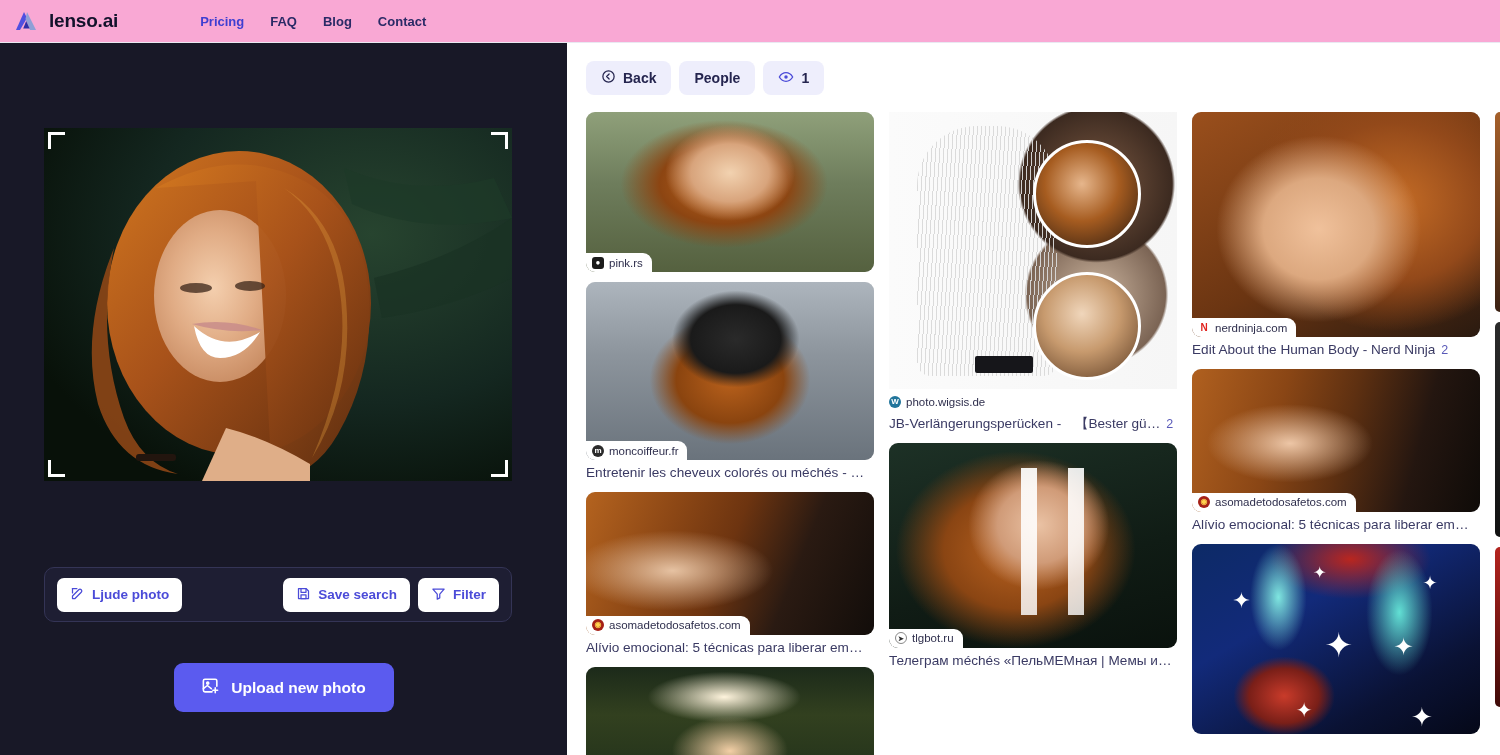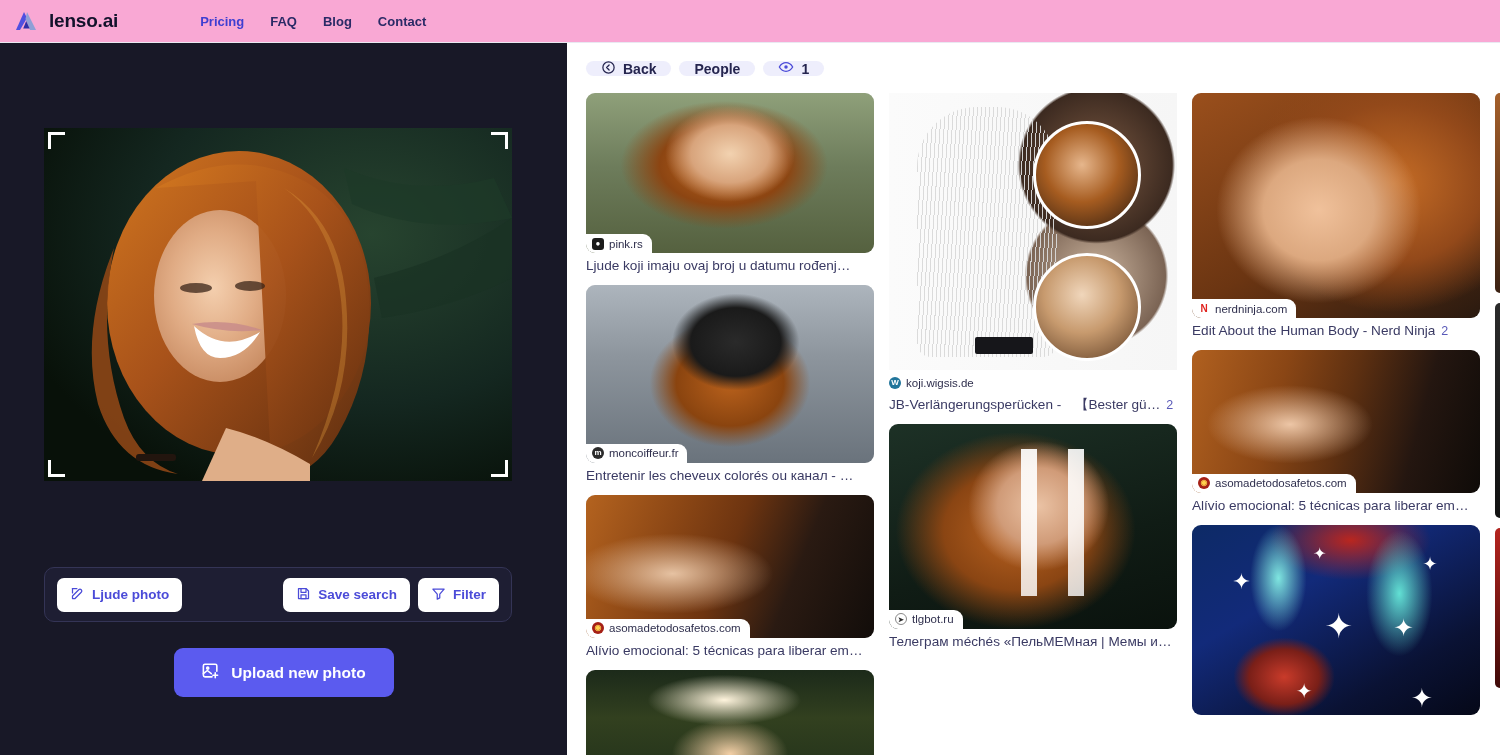--- a/index.html
+++ b/index.html
@@ -88,21 +88,21 @@
     font-family: inherit;
     font-size: 13.5px; font-weight: bold;
     color: #4b4bd8;
     cursor: pointer;
     white-space: nowrap;
   }
   .abtn.right-group { margin-left: auto; }
   .abtn svg { flex: 0 0 auto; }
 
   .upload-btn {
-    margin: 26px auto 0;
+    margin: 41px auto 0;
     display: flex; align-items: center; justify-content: center; gap: 11px;
     width: 220px; height: 49px;
     background: #5b5bef;
     border: none; border-radius: 9px;
     color: #ffffff;
     font-family: inherit;
     font-size: 15.5px; font-weight: bold;
     cursor: pointer;
   }
 
@@ -111,21 +111,21 @@
     flex: 1 1 auto;
     background: #ffffff;
     padding: 18px 0 0 19px;
     position: relative;
     overflow: hidden;
   }
   .toolbar { display: flex; align-items: center; gap: 8px; margin-bottom: 17px; }
   .chip {
     background: #eeeefc;
     border: none; border-radius: 8px;
-    height: 15px; padding: 0 15px;
+    height: 34px; padding: 0 15px;
     display: flex; align-items: center; gap: 7px;
     font-family: inherit; font-size: 14px; font-weight: bold;
     color: #25254f;
     cursor: pointer; white-space: nowrap;
   }
   .chip .cnt { color: #25254f; font-weight: bold; }
 
   .grid {
     display: flex;
     gap: 15px;
@@ -421,35 +421,32 @@
       <div class="col">
 
         <div class="card">
           <div class="thumb" style="height:160px">
             <div class="art art-field"></div>
             <div class="src-badge">
               <span class="fav" style="background:#1b1b1b;color:#ffffff">●</span>
               <span>pink.rs</span>
             </div>
           </div>
-          <div class="card-title">
-            <span class="t">Ljude koji imaju ovaj broj u datumu rođenj…</span>
-          </div>
         </div>
 
         <div class="card">
           <div class="thumb" style="height:178px">
             <div class="art art-hat"></div>
             <div class="src-badge">
               <span class="fav" style="background:#2b2b2b;color:#ffffff;border-radius:50%">m</span>
               <span>moncoiffeur.fr</span>
             </div>
           </div>
           <div class="card-title">
-            <span class="t">Entretenir les cheveux colorés ou канал - …</span>
+            <span class="t">Entretenir les cheveux colorés ou méchés - …</span>
           </div>
         </div>
 
         <div class="card">
           <div class="thumb" style="height:143px">
             <div class="art art-hair-wind"></div>
             <div class="src-badge">
               <span class="fav" style="background:#a52016;color:#ffd24d;border-radius:50%">◉</span>
               <span>asomadetodosafetos.com</span>
             </div>
@@ -472,21 +469,21 @@
           <div class="thumb" style="height:277px;border-radius:0">
             <div class="art art-white-product">
               <div class="strands"></div>
               <div class="strand-clip"></div>
               <div class="circle-inset ci-a"></div>
               <div class="circle-inset ci-b"></div>
             </div>
           </div>
           <div class="src-badge" style="position:relative;border-radius:0;background:transparent;padding-left:0;height:18px;margin-top:4px">
             <span class="fav" style="background:#21759b;color:#ffffff;border-radius:50%">W</span>
-            <span>koji.wigsis.de</span>
+            <span>photo.wigsis.de</span>
           </div>
           <div class="card-title">
             <span class="t">JB-Verlängerungsperücken -　【Bester gü…</span>
             <span class="badge-n">2</span>
           </div>
         </div>
 
         <div class="card">
           <div class="thumb" style="height:205px">
             <div class="art art-telegram-overlay">

